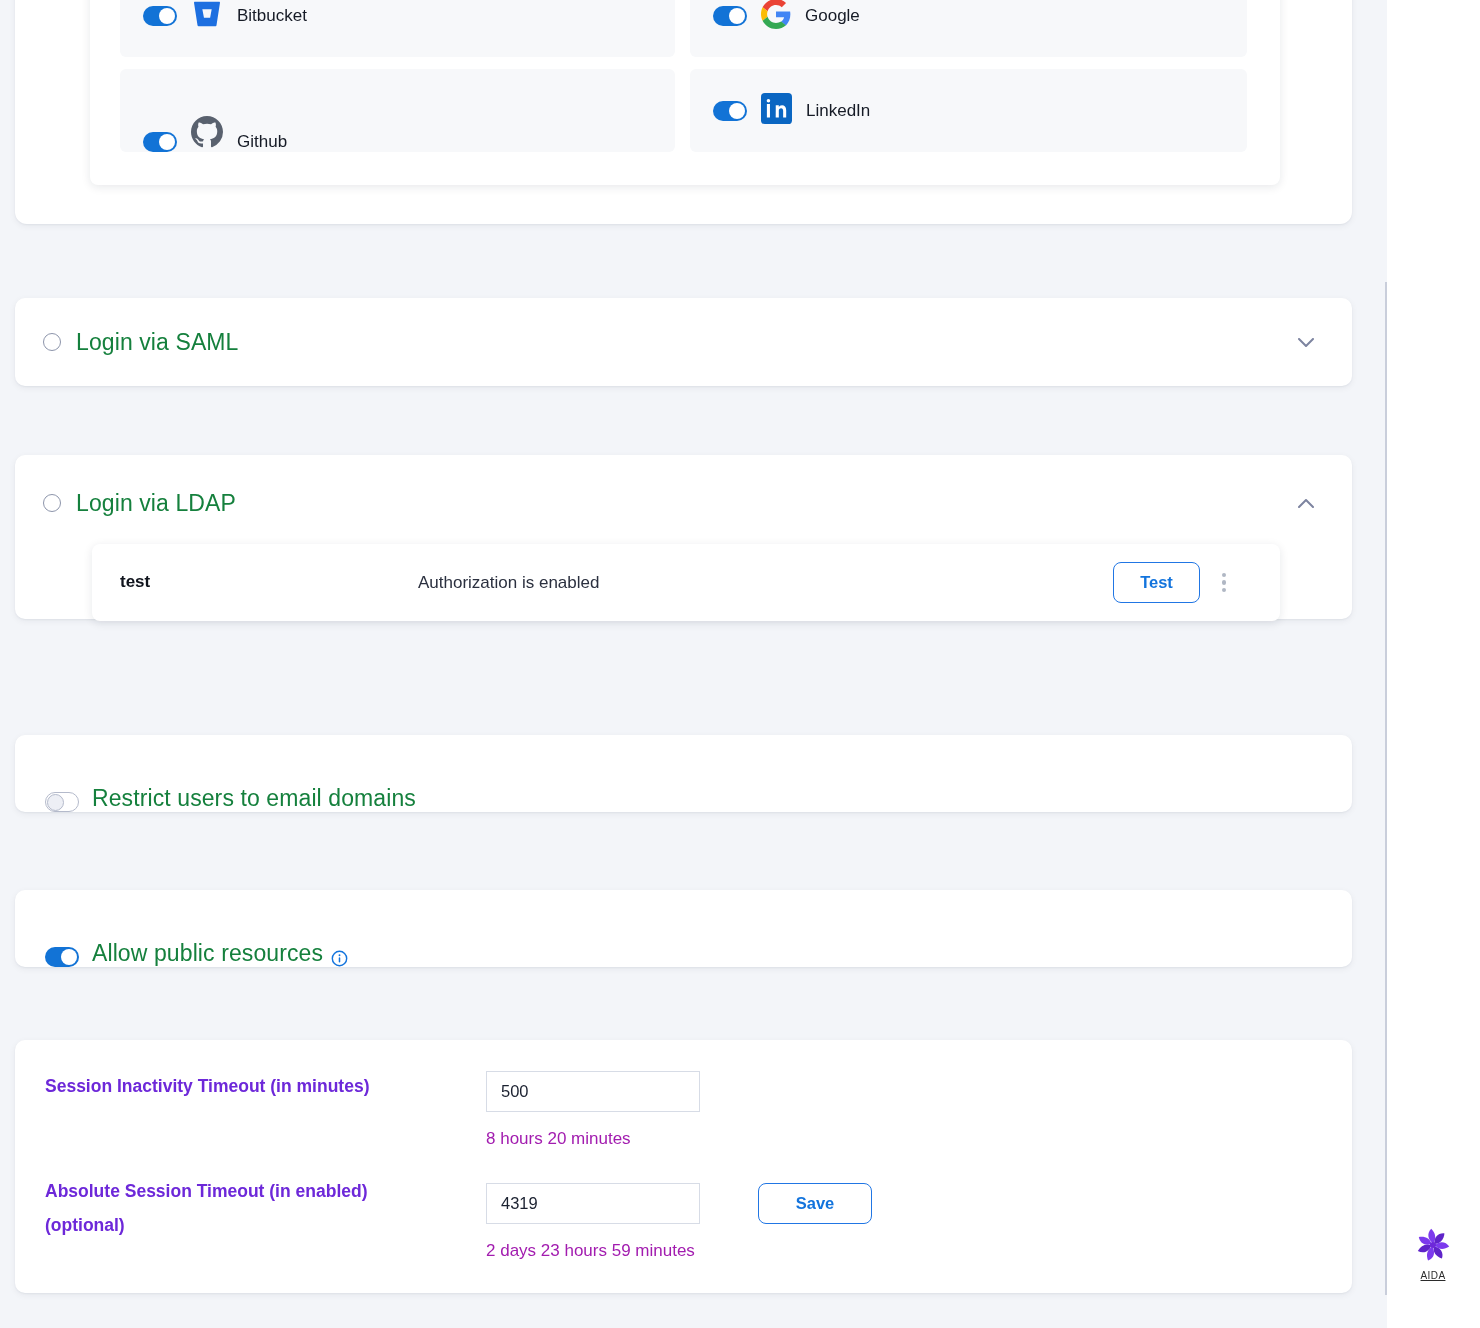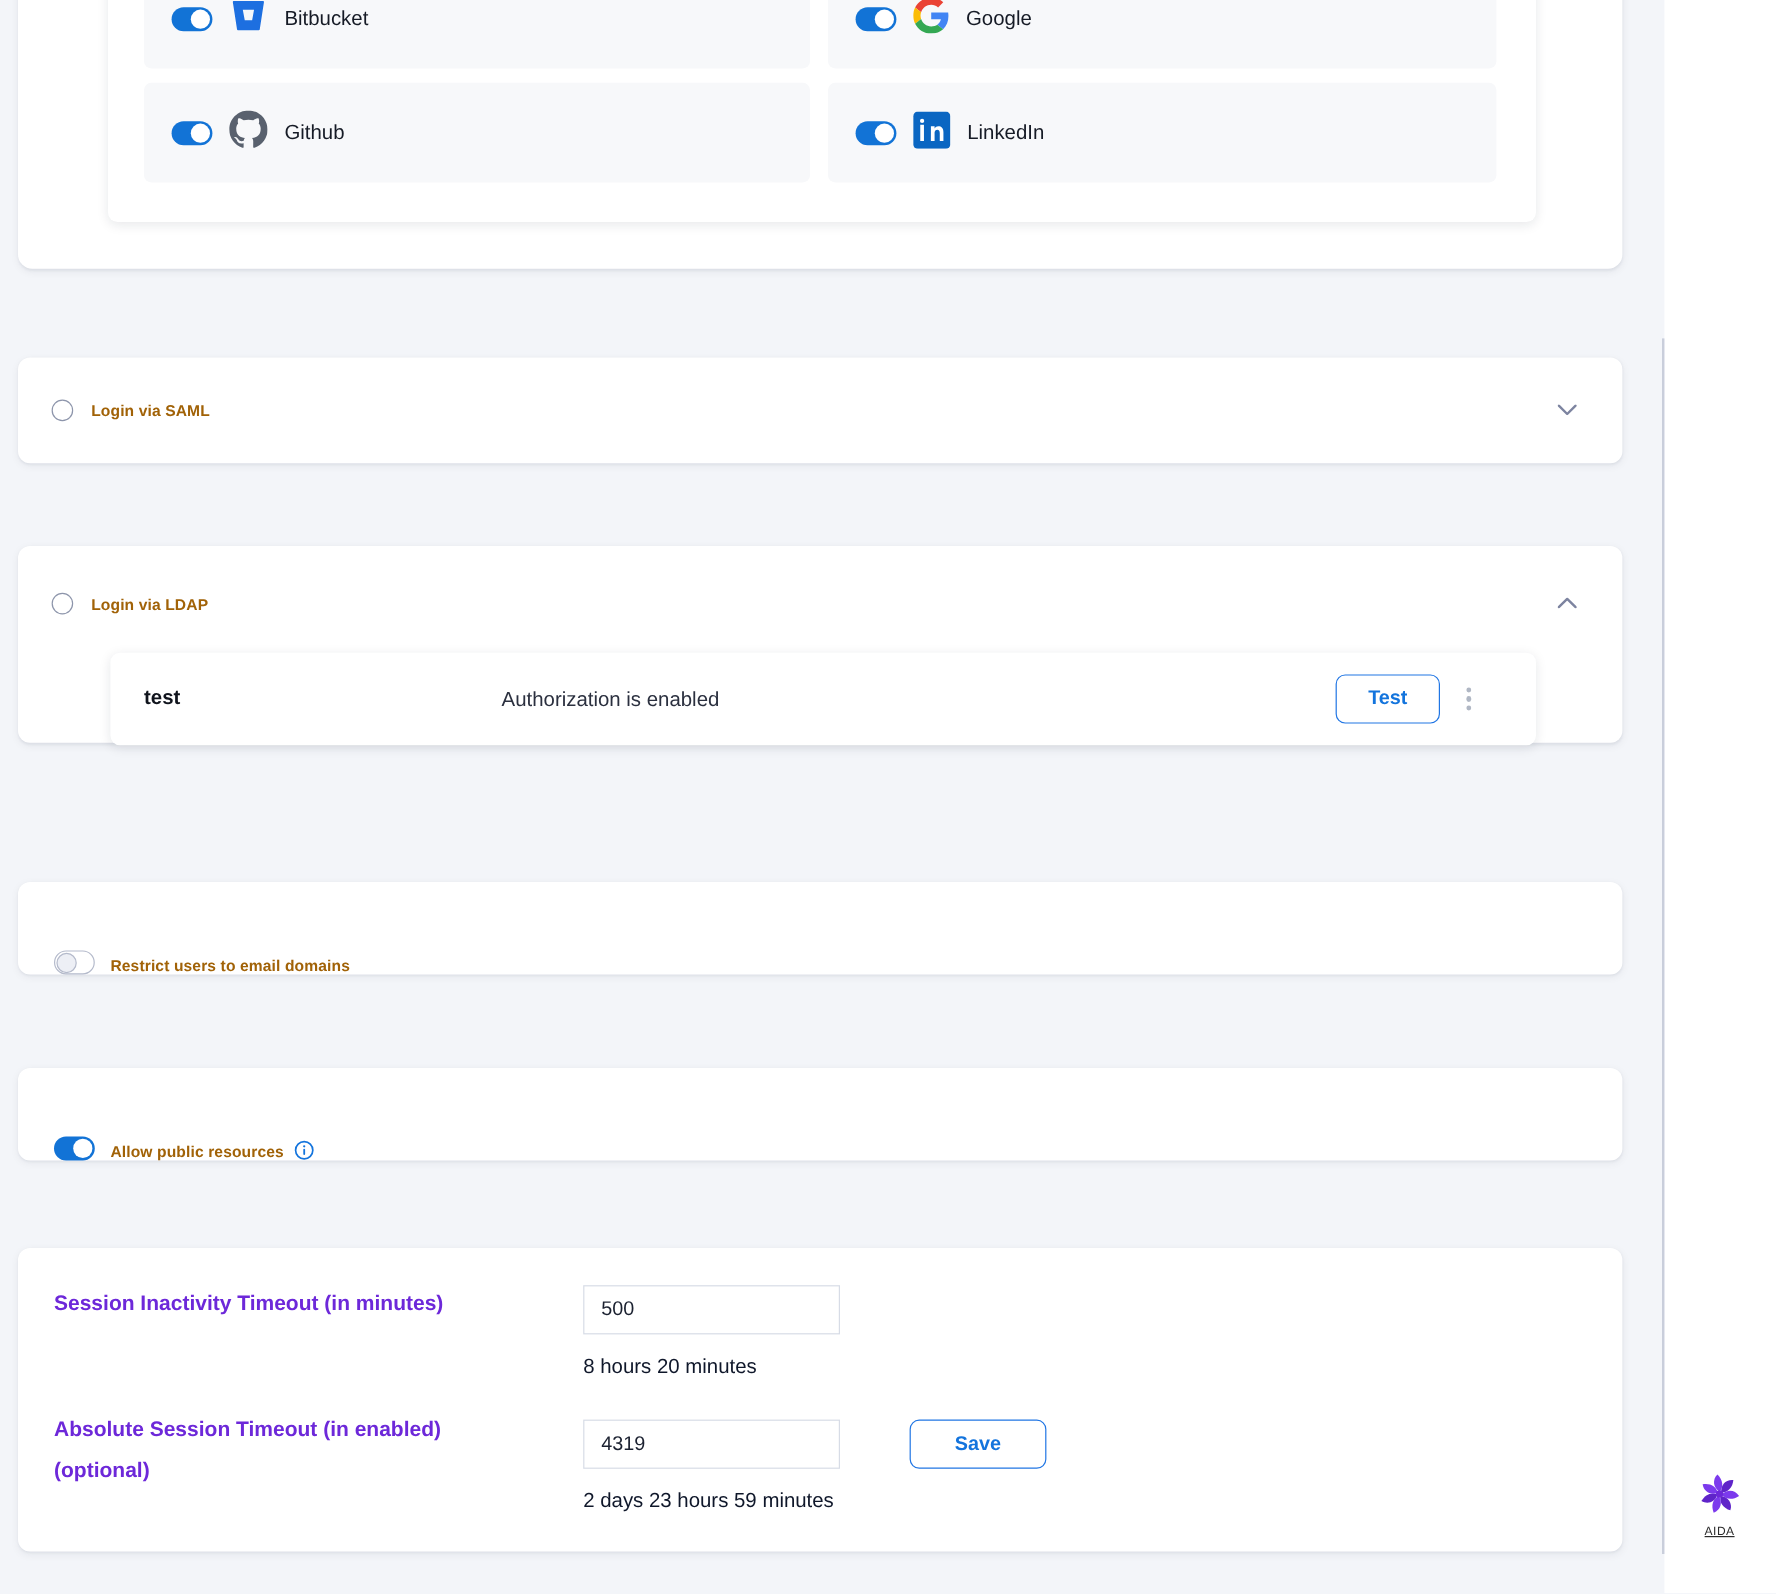--- a/index.html
+++ b/index.html
@@ -32,21 +32,21 @@
   
   .toggle { width:34px; height:20px; border-radius:10px; position:relative; flex:none; cursor:pointer; }
   .toggle.on { background:#1273d6; }
   .toggle.on::after { content:""; position:absolute; right:2px; top:2px; width:16px; height:16px; border-radius:50%; background:#fff; }
   .toggle.off { background:#fff; border:1.5px solid #b4bacb; }
   .toggle.off::after { content:""; position:absolute; left:1px; top:1px; width:15px; height:15px; border-radius:50%; background:#edeff5; border:1px solid #b4bacb; }
 
   .radio { width:18px; height:18px; border-radius:50%; border:1.5px solid #8d95ab; background:#fff; flex:none; cursor:pointer; }
 
   .section-header { display:flex; align-items:center; height:100%; padding:0 34px 0 28px; }
-  .section-title { font-weight:700; font-size:13px; color:#a16207; margin-left:15px; letter-spacing:.1px; }
+  .section-title { font-weight:400; font-size:23px; color:#15803d; margin-left:15px; letter-spacing:.1px; }
   .spacer { flex:1; }
   .chev-btn { width:24px; height:24px; display:flex; align-items:center; justify-content:center; cursor:pointer; }
 
   .card-saml { top:298px; height:88px; }
   .card-ldap { top:455px; height:164px; }
   .ldap-header { height:96px; }
   .ldap-row { left:77px; top:89px; width:1188px; height:77px; }
   .ldap-name { position:absolute; left:28px; top:28px; font-weight:700; font-size:17px; color:#10141d; }
   .ldap-status { position:absolute; left:326px; top:29px; font-size:17px; color:#2b303f; }
   .btn-outline {
@@ -69,21 +69,21 @@
   .sess-label span { display:block; }
   .lbl-inact { top:29px; }
   .lbl-abs { top:134px; }
   .txt-input {
     position:absolute; width:214px; height:41px; border:1px solid #d7dce6; border-radius:0;
     padding:0 14px; font-size:16.5px; color:#1b2130; background:#fff;
     font-family:"Liberation Sans", sans-serif; outline:none;
   }
   .inp-inact { left:471px; top:31px; }
   .inp-abs { left:471px; top:143px; }
-  .hint { position:absolute; left:471px; font-size:17px; color:#0f172a; }
+  .hint { position:absolute; left:471px; font-size:17px; color:#a21caf; }
   .hint-inact { top:89px; }
   .hint-abs { top:201px; }
   .save-btn { left:743px; top:143px; width:114px; height:41px; }
 
   .aida { position:absolute; left:1404px; top:1227px; width:58px; text-align:center; cursor:pointer; }
   .aida-label { font-size:10px; color:#2b2b2b; margin-top:3px; letter-spacing:.4px;text-decoration:underline; }
 </style>
 </head>
 <body>
 
@@ -111,21 +111,21 @@
           <svg width="30" height="30" viewBox="0 0 48 48">
               <path fill="#EA4335" d="M24 9.5c3.54 0 6.71 1.22 9.21 3.6l6.85-6.85C35.9 2.38 30.47 0 24 0 14.62 0 6.51 5.38 2.56 13.22l7.98 6.19C12.43 13.72 17.74 9.5 24 9.5z"></path>
               <path fill="#4285F4" d="M46.98 24.55c0-1.57-.15-3.09-.38-4.55H24v9.02h12.94c-.58 2.96-2.26 5.48-4.78 7.18l7.73 6c4.51-4.18 7.09-10.36 7.09-17.65z"></path>
               <path fill="#FBBC05" d="M10.53 28.59c-.48-1.45-.76-2.99-.76-4.59s.27-3.14.76-4.59l-7.98-6.19C.92 16.46 0 20.12 0 24c0 3.88.92 7.54 2.56 10.78l7.97-6.19z"></path>
               <path fill="#34A853" d="M24 48c6.48 0 11.93-2.13 15.89-5.81l-7.73-6c-2.15 1.45-4.92 2.3-8.16 2.3-6.26 0-11.57-4.22-13.47-9.91l-7.98 6.19C6.51 42.62 14.62 48 24 48z"></path>
             </svg>
         </span>
         <span class="tile-label">Google</span>
       </div>
 
-      <div class="tile" style="left:30px; top:119px; width:555px;">
+      <div class="tile" style="left:30px; top:119px; width:555px;align-items:flex-end;">
         <div class="toggle on"></div>
         <span>
           <svg width="32" height="32" viewBox="0 0 16 16">
               <path fill="#59616e" d="M8 0C3.58 0 0 3.58 0 8c0 3.54 2.29 6.53 5.47 7.59.4.07.55-.17.55-.38 0-.19-.01-.82-.01-1.49-2.01.37-2.53-.49-2.69-.94-.09-.23-.48-.94-.82-1.13-.28-.15-.68-.52-.01-.53.63-.01 1.08.58 1.23.82.72 1.21 1.87.87 2.33.66.07-.52.28-.87.51-1.07-1.78-.2-3.64-.89-3.64-3.95 0-.87.31-1.59.82-2.15-.08-.2-.36-1.02.08-2.12 0 0 .67-.21 2.2.82.64-.18 1.32-.27 2-.27s1.36.09 2 .27c1.53-1.04 2.2-.82 2.2-.82.44 1.1.16 1.92.08 2.12.51.56.82 1.27.82 2.15 0 3.07-1.87 3.75-3.65 3.95.29.25.54.73.54 1.48 0 1.07-.01 1.93-.01 2.2 0 .21.15.46.55.38A8.01 8.01 0 0 0 16 8c0-4.42-3.58-8-8-8z"></path>
             </svg>
         </span>
         <span class="tile-label">Github</span>
       </div>
 
       <div class="tile" style="left:600px; top:119px; width:557px;">

